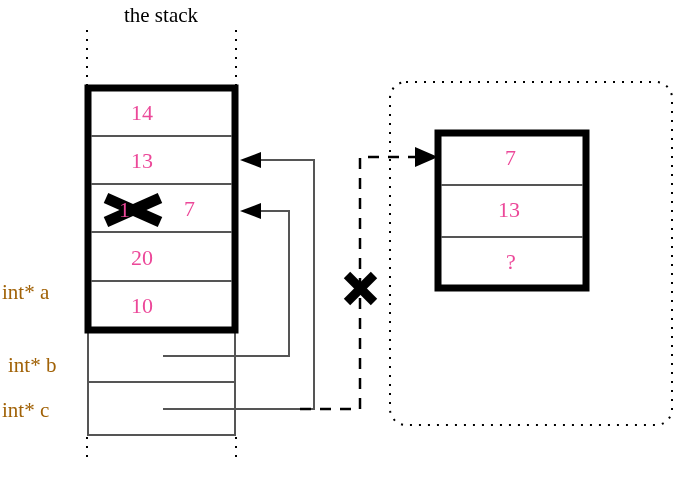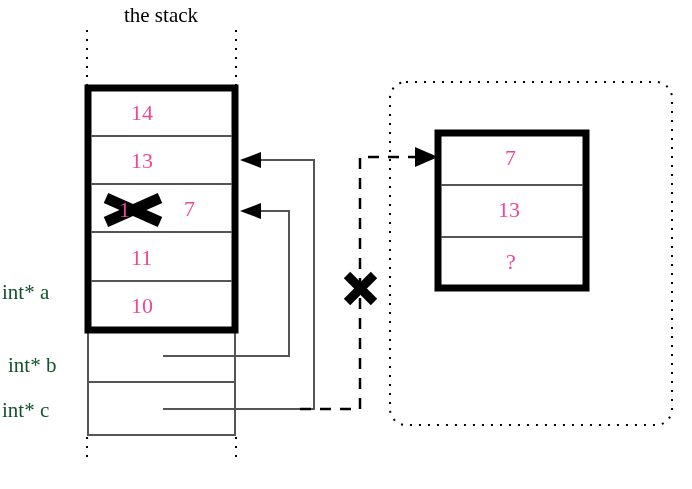--- a/index.html
+++ b/index.html
@@ -28,21 +28,21 @@
   .cell-text {
     position: absolute;
     font-size: 22px;
     color: #ec4899;
     white-space: nowrap;
     line-height: 1;
   }
   .side-label {
     position: absolute;
     font-size: 21px;
-    color: #14532d;
+    color: #a16207;
     white-space: nowrap;
     line-height: 1;
   }
   svg.layer {
     position: absolute;
     left: 0;
     top: 0;
     width: 692px;
     height: 489px;
     overflow: visible;
@@ -108,21 +108,21 @@
     <g>
       <line x1="106" y1="198" x2="160" y2="222" stroke="#000000" stroke-width="11" stroke-linecap="butt"></line>
       <line x1="160" y1="198" x2="106" y2="222" stroke="#000000" stroke-width="11" stroke-linecap="butt"></line>
     </g>
   </svg>
 
   <div class="cell-text" style="left:131px; top:102px;">14</div>
   <div class="cell-text" style="left:131px; top:150px;">13</div>
   <div class="cell-text" style="left:119px; top:199px;">1</div>
   <div class="cell-text" style="left:184px; top:198px;">7</div>
-  <div class="cell-text" style="left:131px; top:247px;">11</div>
+  <div class="cell-text" style="left:131px; top:247px;">20</div>
   <div class="cell-text" style="left:131px; top:295px;">10</div>
 
   <div class="cell-text" style="left:505px; top:147px;">7</div>
   <div class="cell-text" style="left:498px; top:199px;">13</div>
   <div class="cell-text" style="left:506px; top:251px;">?</div>
 
   <div class="side-label" style="left:2px; top:282px;">int* a</div>
   <div class="side-label" style="left:8px; top:355px;">int* b</div>
   <div class="side-label" style="left:2px; top:400px;text-align:center;">int* c</div>
 

